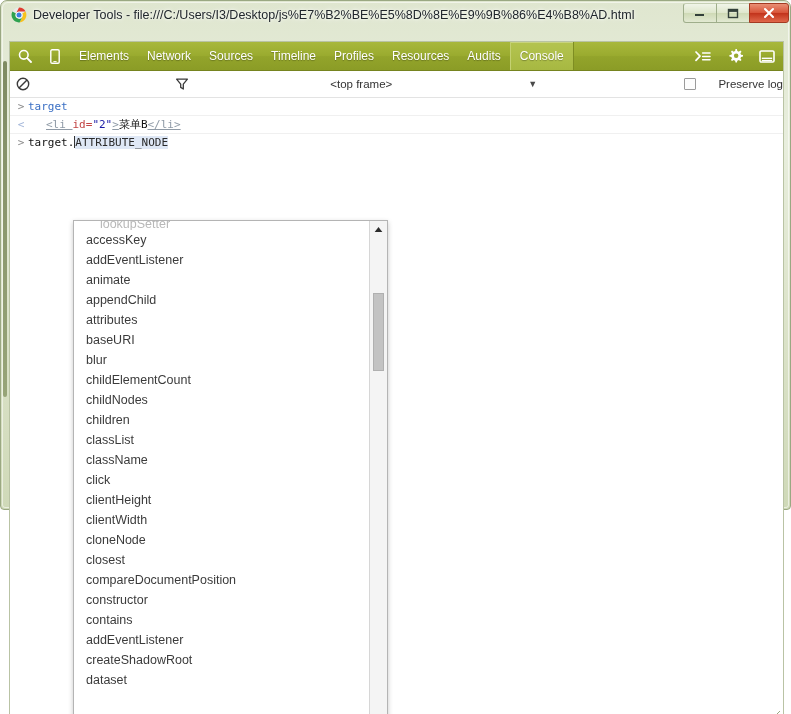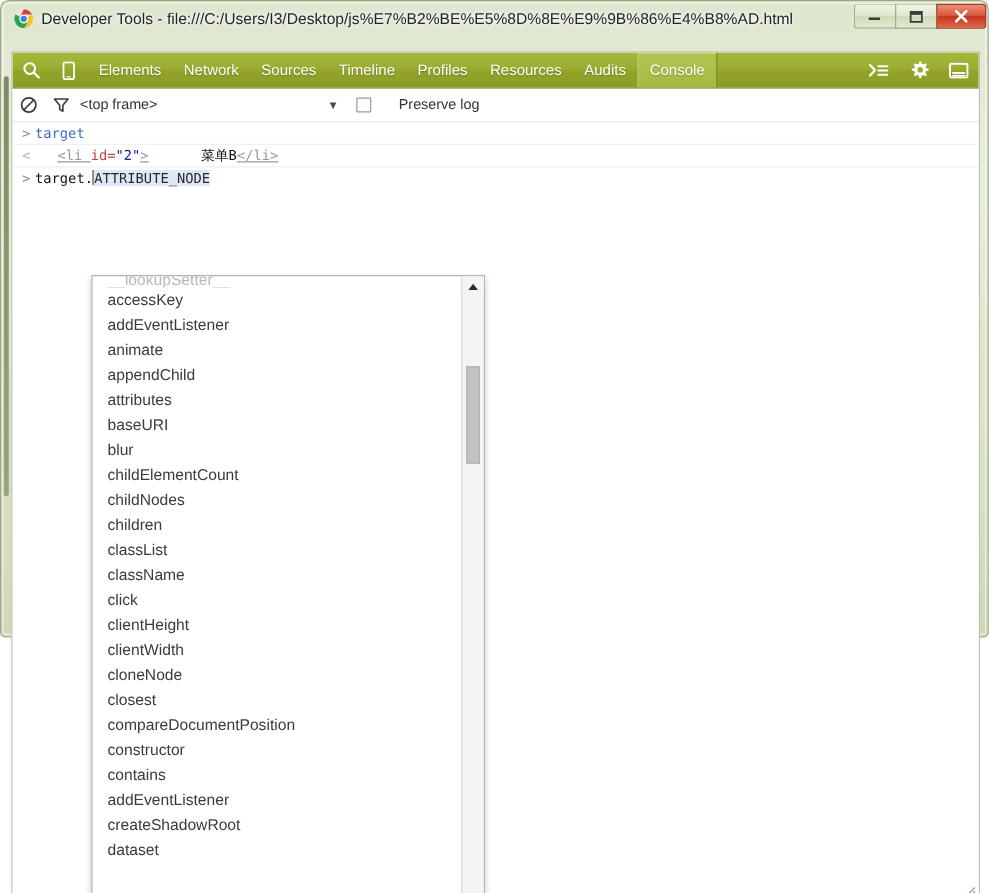--- a/index.html
+++ b/index.html
@@ -142,20 +142,21 @@
   
   #filterbar {
     position: relative;
     height: 26px;
     background: #ffffff;
     border-bottom: 1px solid #e3e3e3;
     display: flex;
     align-items: center;
     font-size: 11.5px;
     color: #333;
+    justify-content: space-between;
   }
   .fb-icon {
     width: 26px;
     height: 26px;
     display: flex;
     align-items: center;
     justify-content: center;
     cursor: default;
   }
   #frame-select {
@@ -214,21 +215,21 @@
     width: 12px;
     text-align: center;
     font-size: 11px;
   }
   .marker-in  { color: #8a8a8a; }
   .marker-out { color: #a0b4d8; }
   .tok-ident { color: #3a6fc4; }
   .tok-tag   { color: #8f9aa6; text-decoration: underline; }
   .tok-attr  { color: #c24444; }
   .tok-val   { color: #1a1aa6; }
-  .tok-text  { color: #111111; margin-left: 42px; }
+  .tok-text  { color: #111111; }
 
   
   #prompt-row {
     position: relative;
     height: 18px;
     line-height: 18px;
     padding-left: 18px;
     white-space: nowrap;
   }
   #prompt-typed { color: #111; }

